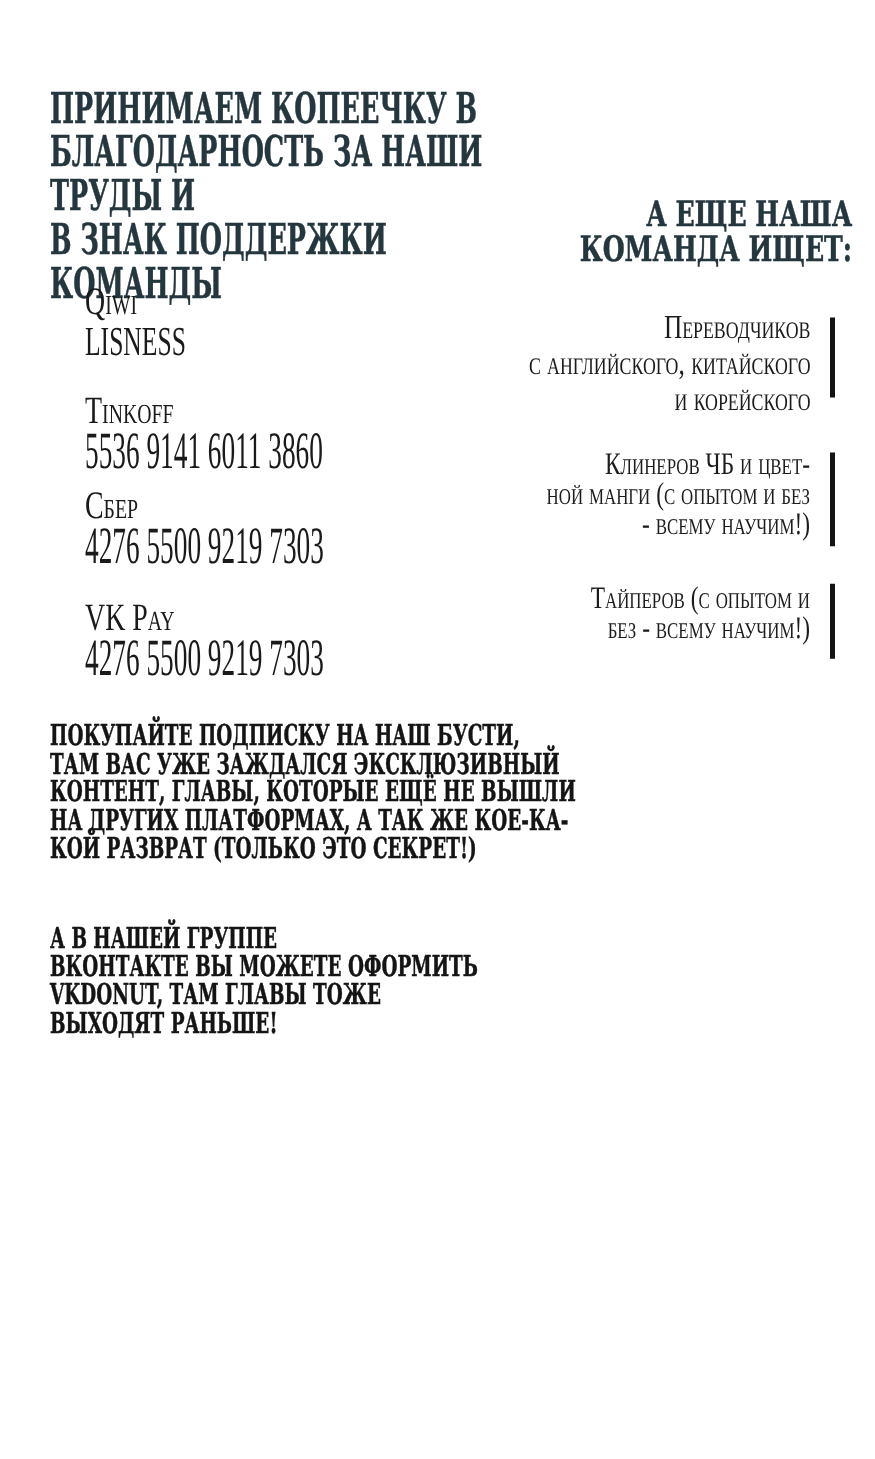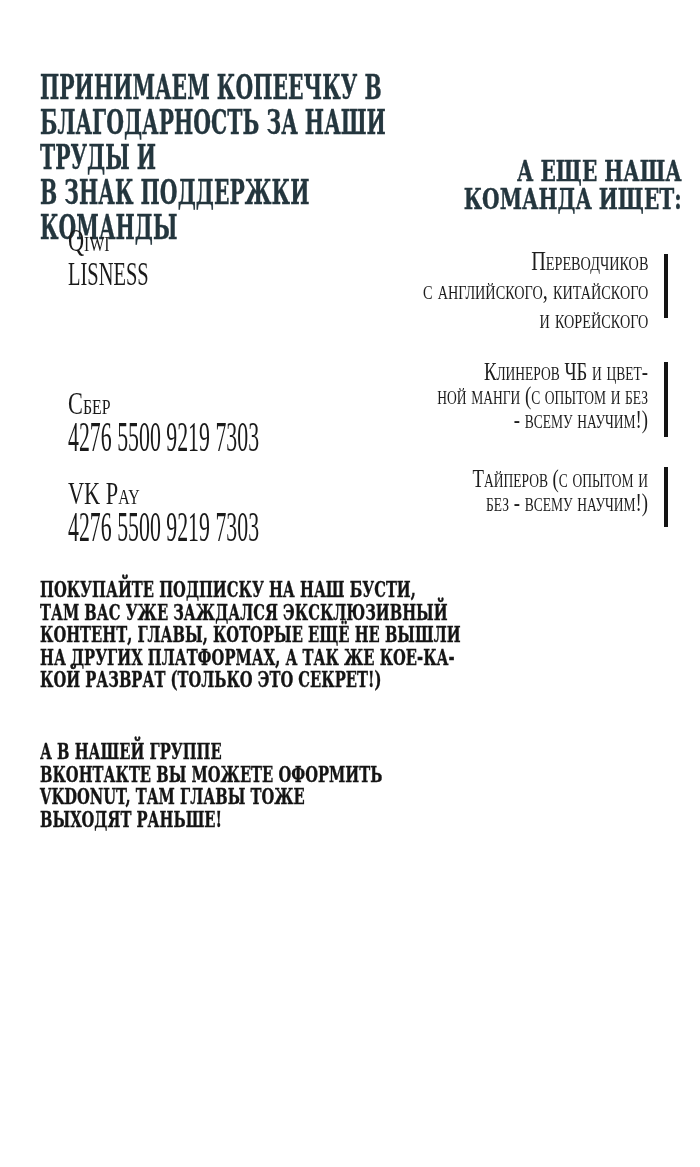--- a/index.html
+++ b/index.html
@@ -127,20 +127,24 @@
 В ЗНАК ПОДДЕРЖКИ КОМАНДЫ</div>
 
   <div class="side-heading slab navy">А ЕЩЕ НАША
 КОМАНДА ИЩЕТ:</div>
 
   <div class="pay-group" style="top:224px">
     <div class="pay-label">Qiwi</div>
     <div class="pay-value">LISNESS</div>
   </div>
 
+  <div class="pay-group" style="top:311px">
+    <div class="pay-label">Tinkoff</div>
+    <div class="pay-value num">5536 9141 6011 3860</div>
+  </div>
 
   <div class="pay-group" style="top:387px">
     <div class="pay-label">Сбер</div>
     <div class="pay-value num">4276 5500 9219 7303</div>
   </div>
 
   <div class="pay-group" style="top:477px">
     <div class="pay-label">VK Pay</div>
     <div class="pay-value num">4276 5500 9219 7303</div>
   </div>

